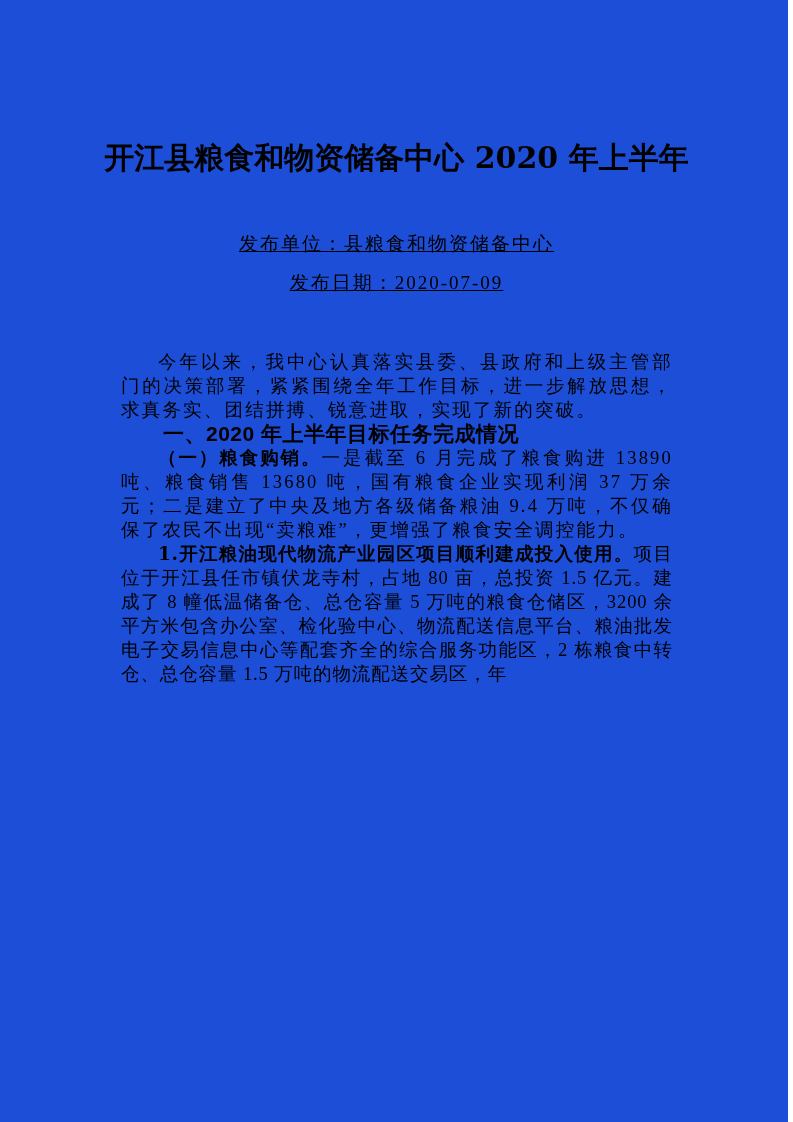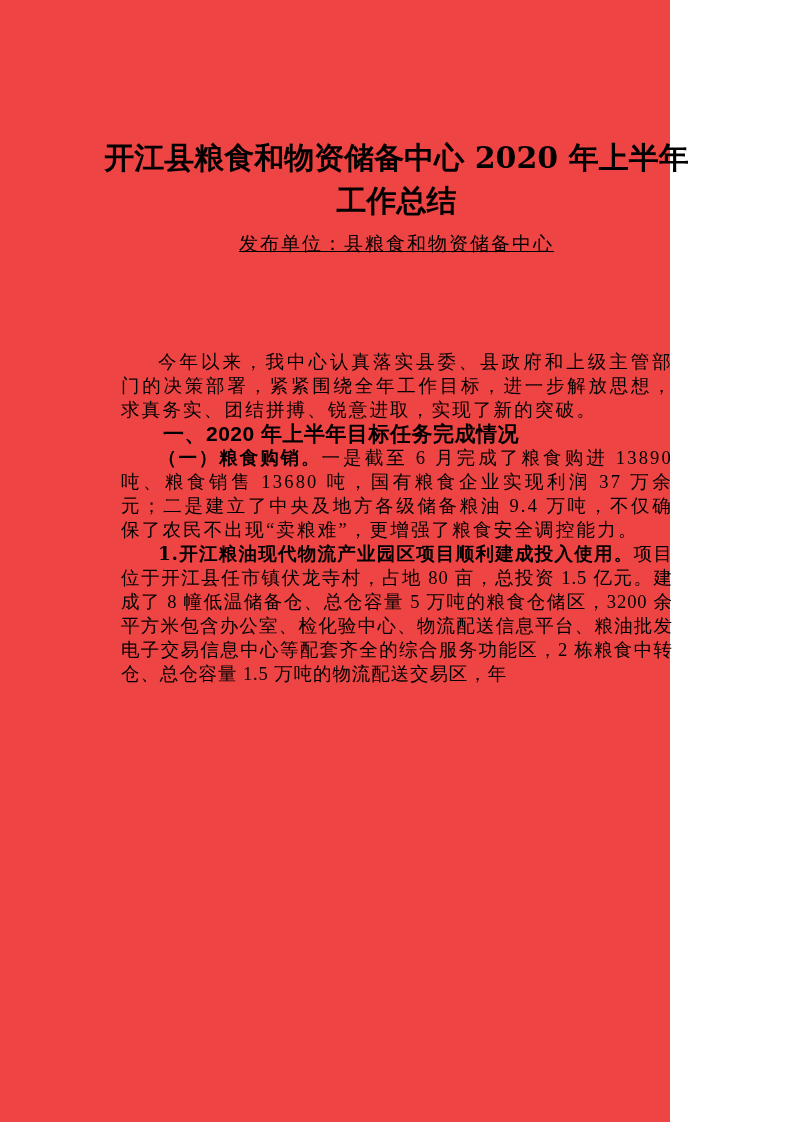--- a/index.html
+++ b/index.html
@@ -1,17 +1,17 @@
 <!DOCTYPE html>
 <html><head>
 <meta charset="utf-8">
 <style>
   html, body { margin: 0; padding: 0; background: #ffffff; }
   body { width: 793px; height: 1122px; overflow: hidden; position: relative; color: #000; }
-  .page { position: absolute; left: 0; top: 0; width: 670px; height: 1122px; background: #ef4444; }
+  .page { position: absolute; left: 0; top: 0; width: 788px; height: 1122px; background: #1d4ed8; }
   .title {
     position: absolute; left: 100px; width: 593px; text-align: center;
     font-family: "DejaVu Serif", "Liberation Serif", serif; font-weight: bold;
     font-size: 30px; line-height: 42px; margin: 0;
   }
   .title1 { top: 137px; }
   .title2 { top: 180px; }
   .meta {
     position: absolute; left: 100px; width: 593px; text-align: center;
     font-family: "Liberation Serif", "DejaVu Serif", serif; font-size: 19px; line-height: 24px;
@@ -29,22 +29,22 @@
   .h1 { margin: 0; text-indent: 2em; font-family: "Liberation Sans", "DejaVu Sans", sans-serif; font-weight: bold; font-size: 21px; letter-spacing: 0.5px; }
   .lead { font-weight: bold; font-family: "DejaVu Serif", "Liberation Serif", serif; letter-spacing: 1px; }
   .sub-lead { font-weight: bold; font-family: "DejaVu Serif", "Liberation Serif", serif; letter-spacing: 0.6px; }
   .dense { letter-spacing: 0.9px; }
 </style>
 </head>
 <body>
 
 <div class="page">
   <h1 class="title title1">开江县粮食和物资储备中心 2020 年上半年</h1>
-  <h1 class="title title2">工作总结</h1>
   <div class="meta meta1">发布单位：县粮食和物资储备中心</div>
+  <div class="meta meta2">发布日期：2020-07-09</div>
 
   <div class="body">
     <p class="para">今年以来，我中心认真落实县委、县政府和上级主管部门的决策部署，紧紧围绕全年工作目标，进一步解放思想，求真务实、团结拼搏、锐意进取，实现了新的突破。</p>
     <p class="h1">一、2020 年上半年目标任务完成情况</p>
     <p class="para"><span class="lead">（一）粮食购销。</span><span>一是截至 6 月完成了粮食购进 13890 吨、粮食销售 13680 吨，国有粮食企业实现利润 37 万余元；二是建立了中央及地方各级储备粮油 9.4 万吨，不仅确保了农民不出现“卖粮难”，更增强了粮食安全调控能力。</span></p>
     <p class="para dense"><span class="sub-lead">1.开江粮油现代物流产业园区项目顺利建成投入使用。</span><span>项目位于开江县任市镇伏龙寺村，占地 80 亩，总投资 1.5 亿元。建成了 8 幢低温储备仓、总仓容量 5 万吨的粮食仓储区，3200 余平方米包含办公室、检化验中心、物流配送信息平台、粮油批发电子交易信息中心等配套齐全的综合服务功能区，2 栋粮食中转仓、总仓容量 1.5 万吨的物流配送交易区，年</span></p>
   </div>
 </div>
 
 </body></html>

